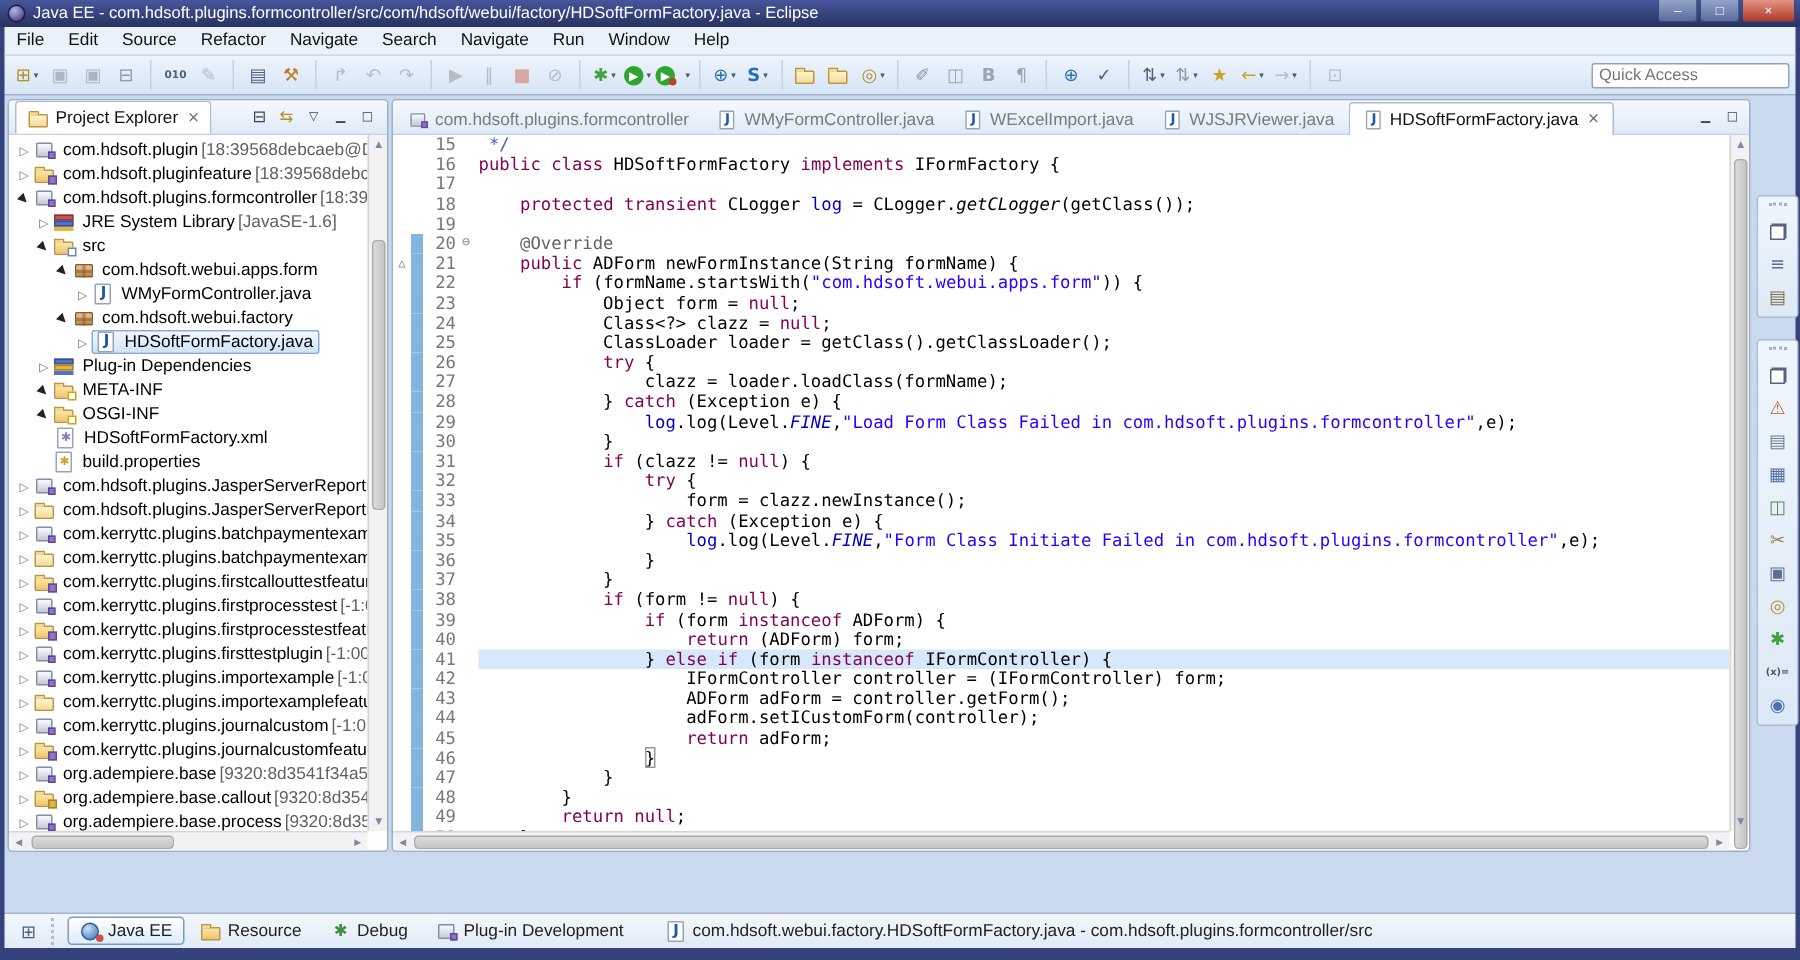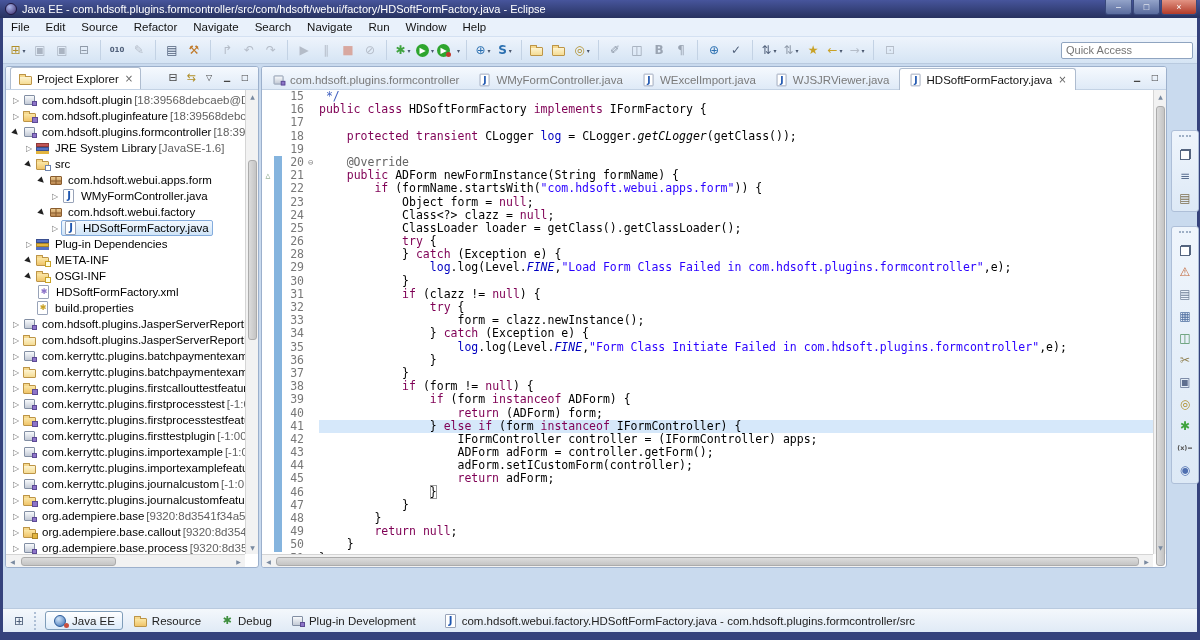--- a/index.html
+++ b/index.html
@@ -618,35 +618,36 @@
         <div class="cl"><span class="ann"></span><span class="qd"></span><span class="num">17</span><span class="fold"></span><span class="codeln"></span></div>
         <div class="cl"><span class="ann"></span><span class="qd"></span><span class="num">18</span><span class="fold"></span><span class="codeln"><span class="tk-p">    </span><span class="tk-k">protected</span><span class="tk-p"> </span><span class="tk-k">transient</span><span class="tk-p"> CLogger </span><span class="tk-f">log</span><span class="tk-p"> = CLogger.</span><span class="tk-i">getCLogger</span><span class="tk-p">(getClass());</span></span></div>
         <div class="cl"><span class="ann"></span><span class="qd"></span><span class="num">19</span><span class="fold"></span><span class="codeln"></span></div>
         <div class="cl"><span class="ann"></span><span class="qd on"></span><span class="num">20</span><span class="fold">⊖</span><span class="codeln"><span class="tk-a">    @Override</span></span></div>
         <div class="cl"><span class="ann">△</span><span class="qd on"></span><span class="num">21</span><span class="fold"></span><span class="codeln"><span class="tk-p">    </span><span class="tk-k">public</span><span class="tk-p"> ADForm newFormInstance(String formName) {</span></span></div>
         <div class="cl"><span class="ann"></span><span class="qd on"></span><span class="num">22</span><span class="fold"></span><span class="codeln"><span class="tk-p">        </span><span class="tk-k">if</span><span class="tk-p"> (formName.startsWith(</span><span class="tk-s">"com.hdsoft.webui.apps.form"</span><span class="tk-p">)) {</span></span></div>
         <div class="cl"><span class="ann"></span><span class="qd on"></span><span class="num">23</span><span class="fold"></span><span class="codeln"><span class="tk-p">            Object form = </span><span class="tk-k">null</span><span class="tk-p">;</span></span></div>
         <div class="cl"><span class="ann"></span><span class="qd on"></span><span class="num">24</span><span class="fold"></span><span class="codeln"><span class="tk-p">            Class&lt;?&gt; clazz = </span><span class="tk-k">null</span><span class="tk-p">;</span></span></div>
         <div class="cl"><span class="ann"></span><span class="qd on"></span><span class="num">25</span><span class="fold"></span><span class="codeln"><span class="tk-p">            ClassLoader loader = getClass().getClassLoader();</span></span></div>
         <div class="cl"><span class="ann"></span><span class="qd on"></span><span class="num">26</span><span class="fold"></span><span class="codeln"><span class="tk-p">            </span><span class="tk-k">try</span><span class="tk-p"> {</span></span></div>
+        <div class="cl"><span class="ann"></span><span class="qd on"></span><span class="num">27</span><span class="fold"></span><span class="codeln"><span class="tk-p">                clazz = loader.loadClass(formName);</span></span></div>
         <div class="cl"><span class="ann"></span><span class="qd on"></span><span class="num">28</span><span class="fold"></span><span class="codeln"><span class="tk-p">            } </span><span class="tk-k">catch</span><span class="tk-p"> (Exception e) {</span></span></div>
         <div class="cl"><span class="ann"></span><span class="qd on"></span><span class="num">29</span><span class="fold"></span><span class="codeln"><span class="tk-p">                </span><span class="tk-f">log</span><span class="tk-p">.log(Level.</span><span class="tk-m">FINE</span><span class="tk-p">,</span><span class="tk-s">"Load Form Class Failed in com.hdsoft.plugins.formcontroller"</span><span class="tk-p">,e);</span></span></div>
         <div class="cl"><span class="ann"></span><span class="qd on"></span><span class="num">30</span><span class="fold"></span><span class="codeln"><span class="tk-p">            }</span></span></div>
         <div class="cl"><span class="ann"></span><span class="qd on"></span><span class="num">31</span><span class="fold"></span><span class="codeln"><span class="tk-p">            </span><span class="tk-k">if</span><span class="tk-p"> (clazz != </span><span class="tk-k">null</span><span class="tk-p">) {</span></span></div>
         <div class="cl"><span class="ann"></span><span class="qd on"></span><span class="num">32</span><span class="fold"></span><span class="codeln"><span class="tk-p">                </span><span class="tk-k">try</span><span class="tk-p"> {</span></span></div>
         <div class="cl"><span class="ann"></span><span class="qd on"></span><span class="num">33</span><span class="fold"></span><span class="codeln"><span class="tk-p">                    form = clazz.newInstance();</span></span></div>
         <div class="cl"><span class="ann"></span><span class="qd on"></span><span class="num">34</span><span class="fold"></span><span class="codeln"><span class="tk-p">                } </span><span class="tk-k">catch</span><span class="tk-p"> (Exception e) {</span></span></div>
         <div class="cl"><span class="ann"></span><span class="qd on"></span><span class="num">35</span><span class="fold"></span><span class="codeln"><span class="tk-p">                    </span><span class="tk-f">log</span><span class="tk-p">.log(Level.</span><span class="tk-m">FINE</span><span class="tk-p">,</span><span class="tk-s">"Form Class Initiate Failed in com.hdsoft.plugins.formcontroller"</span><span class="tk-p">,e);</span></span></div>
         <div class="cl"><span class="ann"></span><span class="qd on"></span><span class="num">36</span><span class="fold"></span><span class="codeln"><span class="tk-p">                }</span></span></div>
         <div class="cl"><span class="ann"></span><span class="qd on"></span><span class="num">37</span><span class="fold"></span><span class="codeln"><span class="tk-p">            }</span></span></div>
         <div class="cl"><span class="ann"></span><span class="qd on"></span><span class="num">38</span><span class="fold"></span><span class="codeln"><span class="tk-p">            </span><span class="tk-k">if</span><span class="tk-p"> (form != </span><span class="tk-k">null</span><span class="tk-p">) {</span></span></div>
         <div class="cl"><span class="ann"></span><span class="qd on"></span><span class="num">39</span><span class="fold"></span><span class="codeln"><span class="tk-p">                </span><span class="tk-k">if</span><span class="tk-p"> (form </span><span class="tk-k">instanceof</span><span class="tk-p"> ADForm) {</span></span></div>
         <div class="cl"><span class="ann"></span><span class="qd on"></span><span class="num">40</span><span class="fold"></span><span class="codeln"><span class="tk-p">                    </span><span class="tk-k">return</span><span class="tk-p"> (ADForm) form;</span></span></div>
         <div class="cl hl"><span class="ann"></span><span class="qd on"></span><span class="num">41</span><span class="fold"></span><span class="codeln"><span class="tk-p">                } </span><span class="tk-k">else</span><span class="tk-p"> </span><span class="tk-k">if</span><span class="tk-p"> (form </span><span class="tk-k">instanceof</span><span class="tk-p"> IFormController) {</span></span></div>
-        <div class="cl"><span class="ann"></span><span class="qd on"></span><span class="num">42</span><span class="fold"></span><span class="codeln"><span class="tk-p">                    IFormController controller = (IFormController) apps;</span></span></div>
+        <div class="cl"><span class="ann"></span><span class="qd on"></span><span class="num">42</span><span class="fold"></span><span class="codeln"><span class="tk-p">                    IFormController controller = (IFormController) form;</span></span></div>
         <div class="cl"><span class="ann"></span><span class="qd on"></span><span class="num">43</span><span class="fold"></span><span class="codeln"><span class="tk-p">                    ADForm adForm = controller.getForm();</span></span></div>
         <div class="cl"><span class="ann"></span><span class="qd on"></span><span class="num">44</span><span class="fold"></span><span class="codeln"><span class="tk-p">                    adForm.setICustomForm(controller);</span></span></div>
         <div class="cl"><span class="ann"></span><span class="qd on"></span><span class="num">45</span><span class="fold"></span><span class="codeln"><span class="tk-p">                    </span><span class="tk-k">return</span><span class="tk-p"> adForm;</span></span></div>
         <div class="cl"><span class="ann"></span><span class="qd on"></span><span class="num">46</span><span class="fold"></span><span class="codeln"><span class="tk-p">                </span><span class="tk-b">}</span></span></div>
         <div class="cl"><span class="ann"></span><span class="qd on"></span><span class="num">47</span><span class="fold"></span><span class="codeln"><span class="tk-p">            }</span></span></div>
         <div class="cl"><span class="ann"></span><span class="qd on"></span><span class="num">48</span><span class="fold"></span><span class="codeln"><span class="tk-p">        }</span></span></div>
         <div class="cl"><span class="ann"></span><span class="qd on"></span><span class="num">49</span><span class="fold"></span><span class="codeln"><span class="tk-p">        </span><span class="tk-k">return</span><span class="tk-p"> </span><span class="tk-k">null</span><span class="tk-p">;</span></span></div>
         <div class="cl"><span class="ann"></span><span class="qd on"></span><span class="num">50</span><span class="fold"></span><span class="codeln"><span class="tk-p">    }</span></span></div>
         <div class="cl"><span class="ann"></span><span class="qd"></span><span class="num">51</span><span class="fold"></span><span class="codeln"><span class="tk-p">}</span></span></div>
         <div class="cl"><span class="ann"></span><span class="qd"></span><span class="num">52</span><span class="fold"></span><span class="codeln"></span></div>

